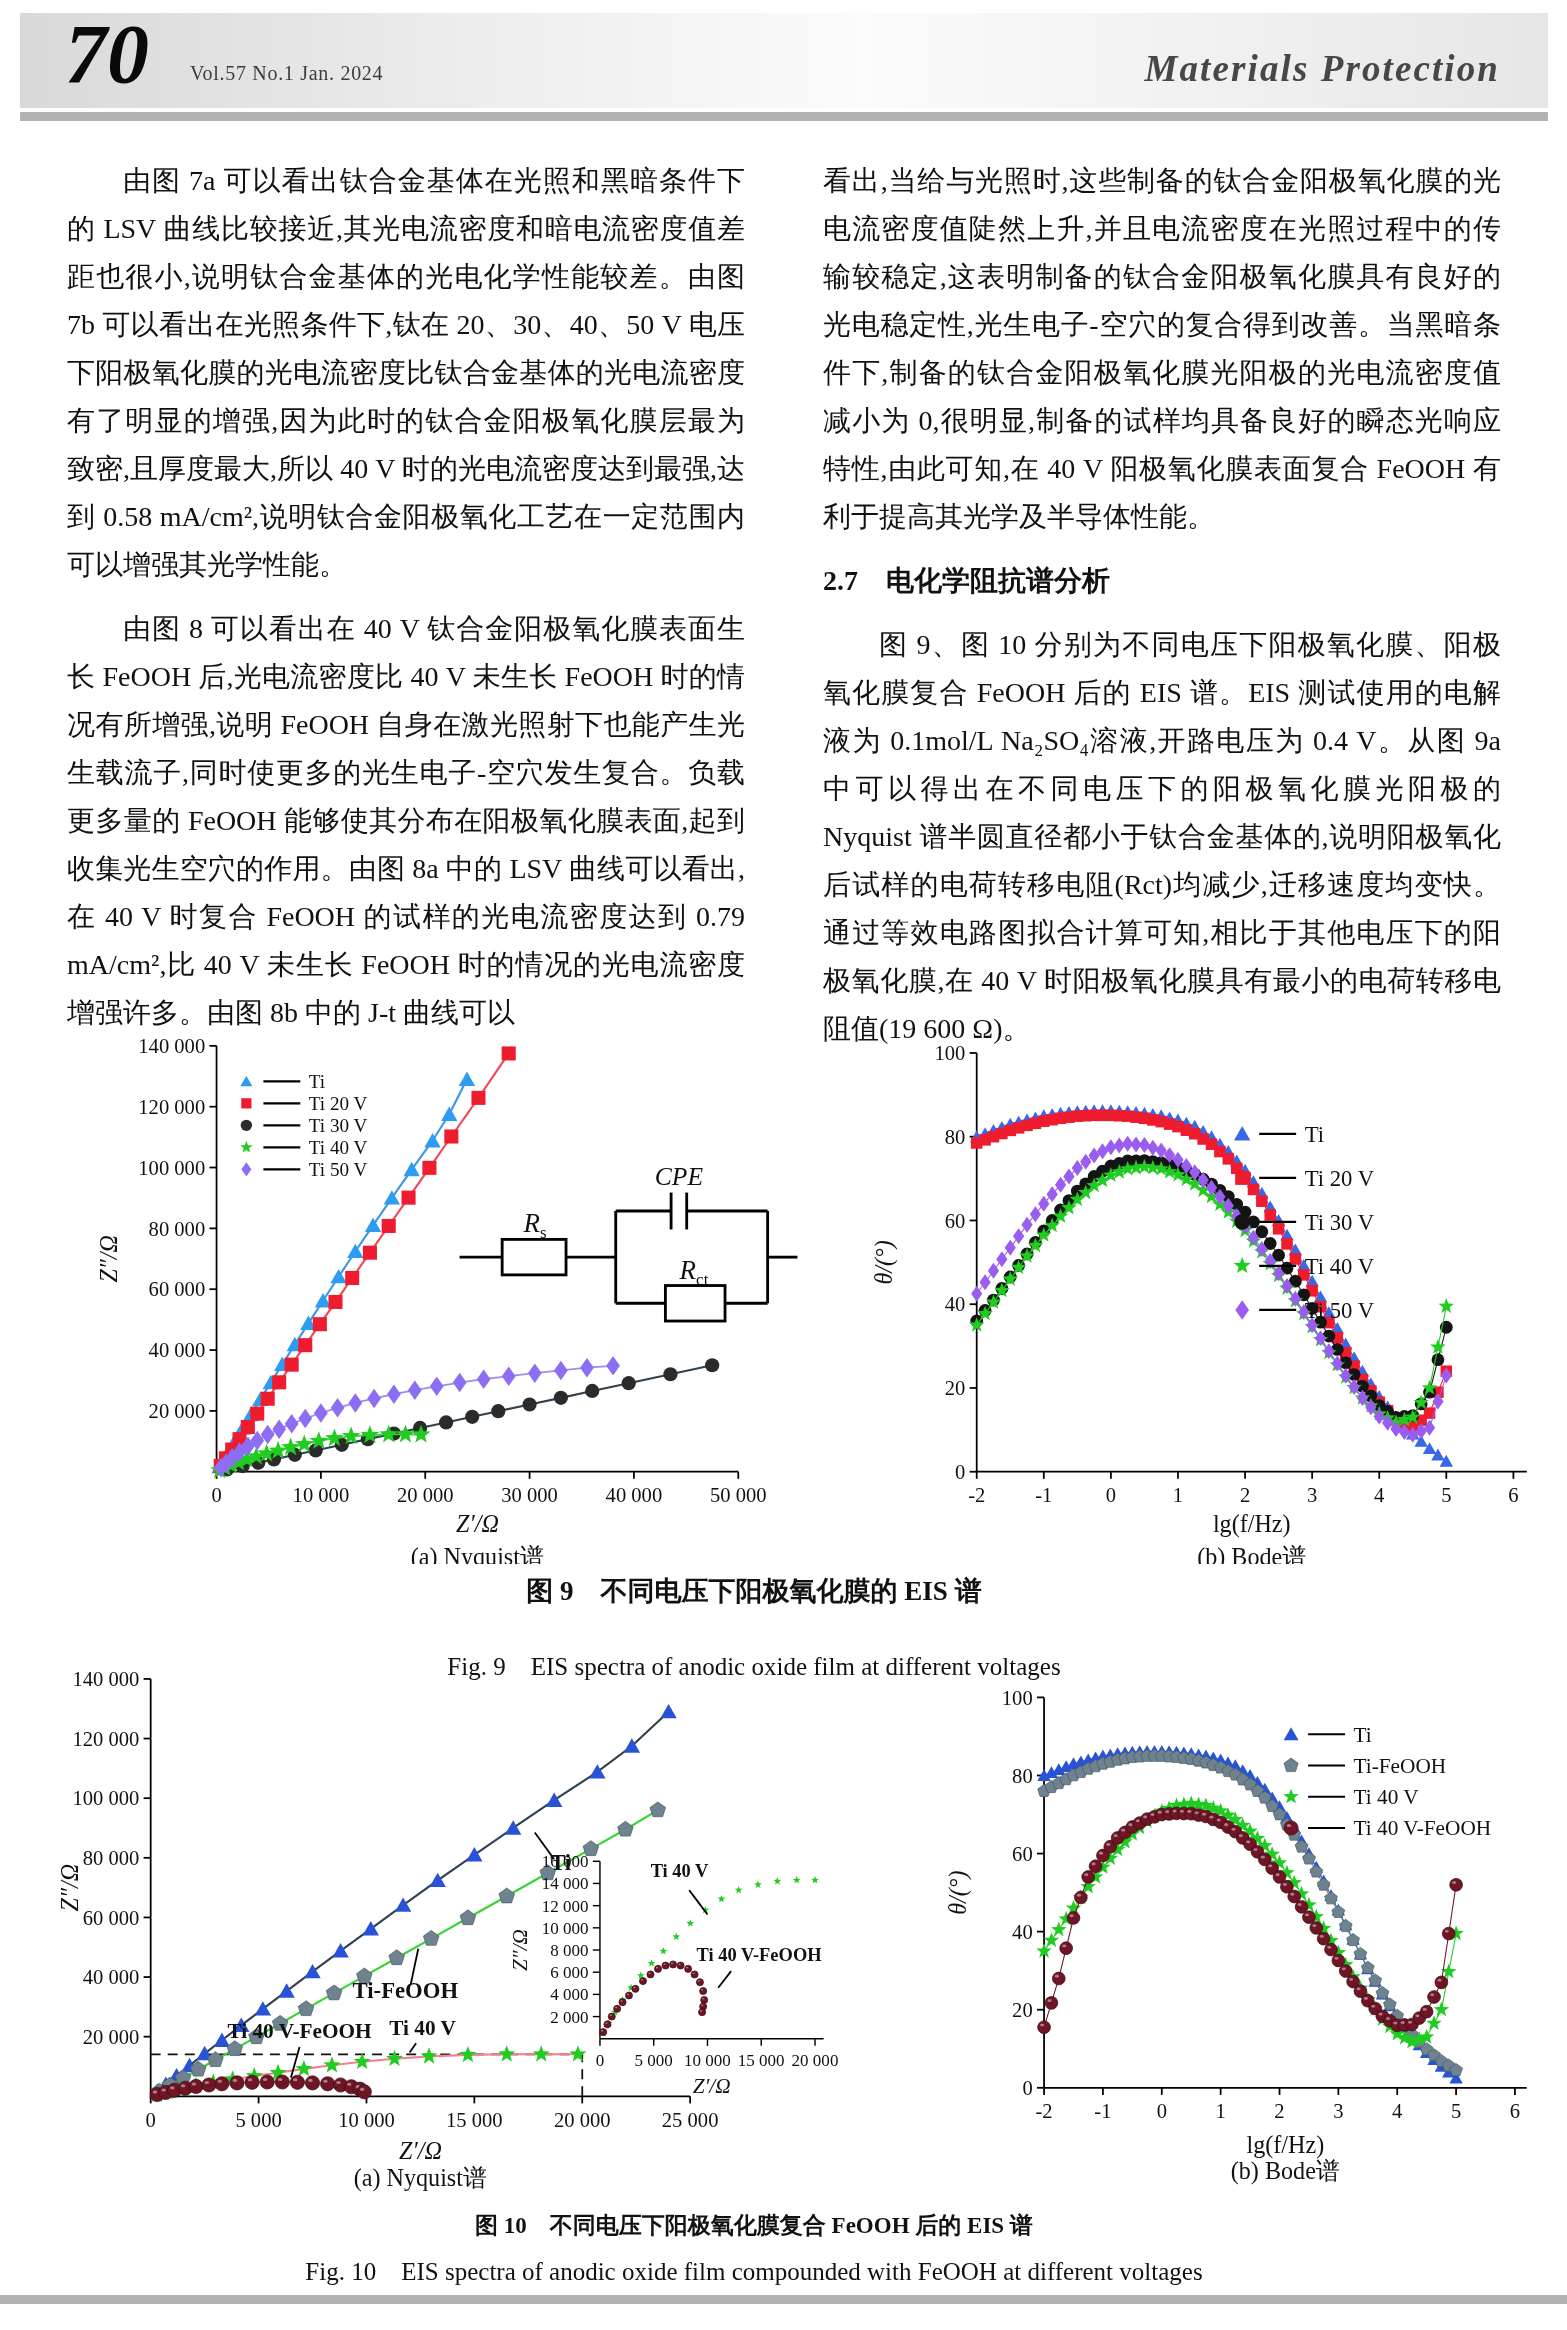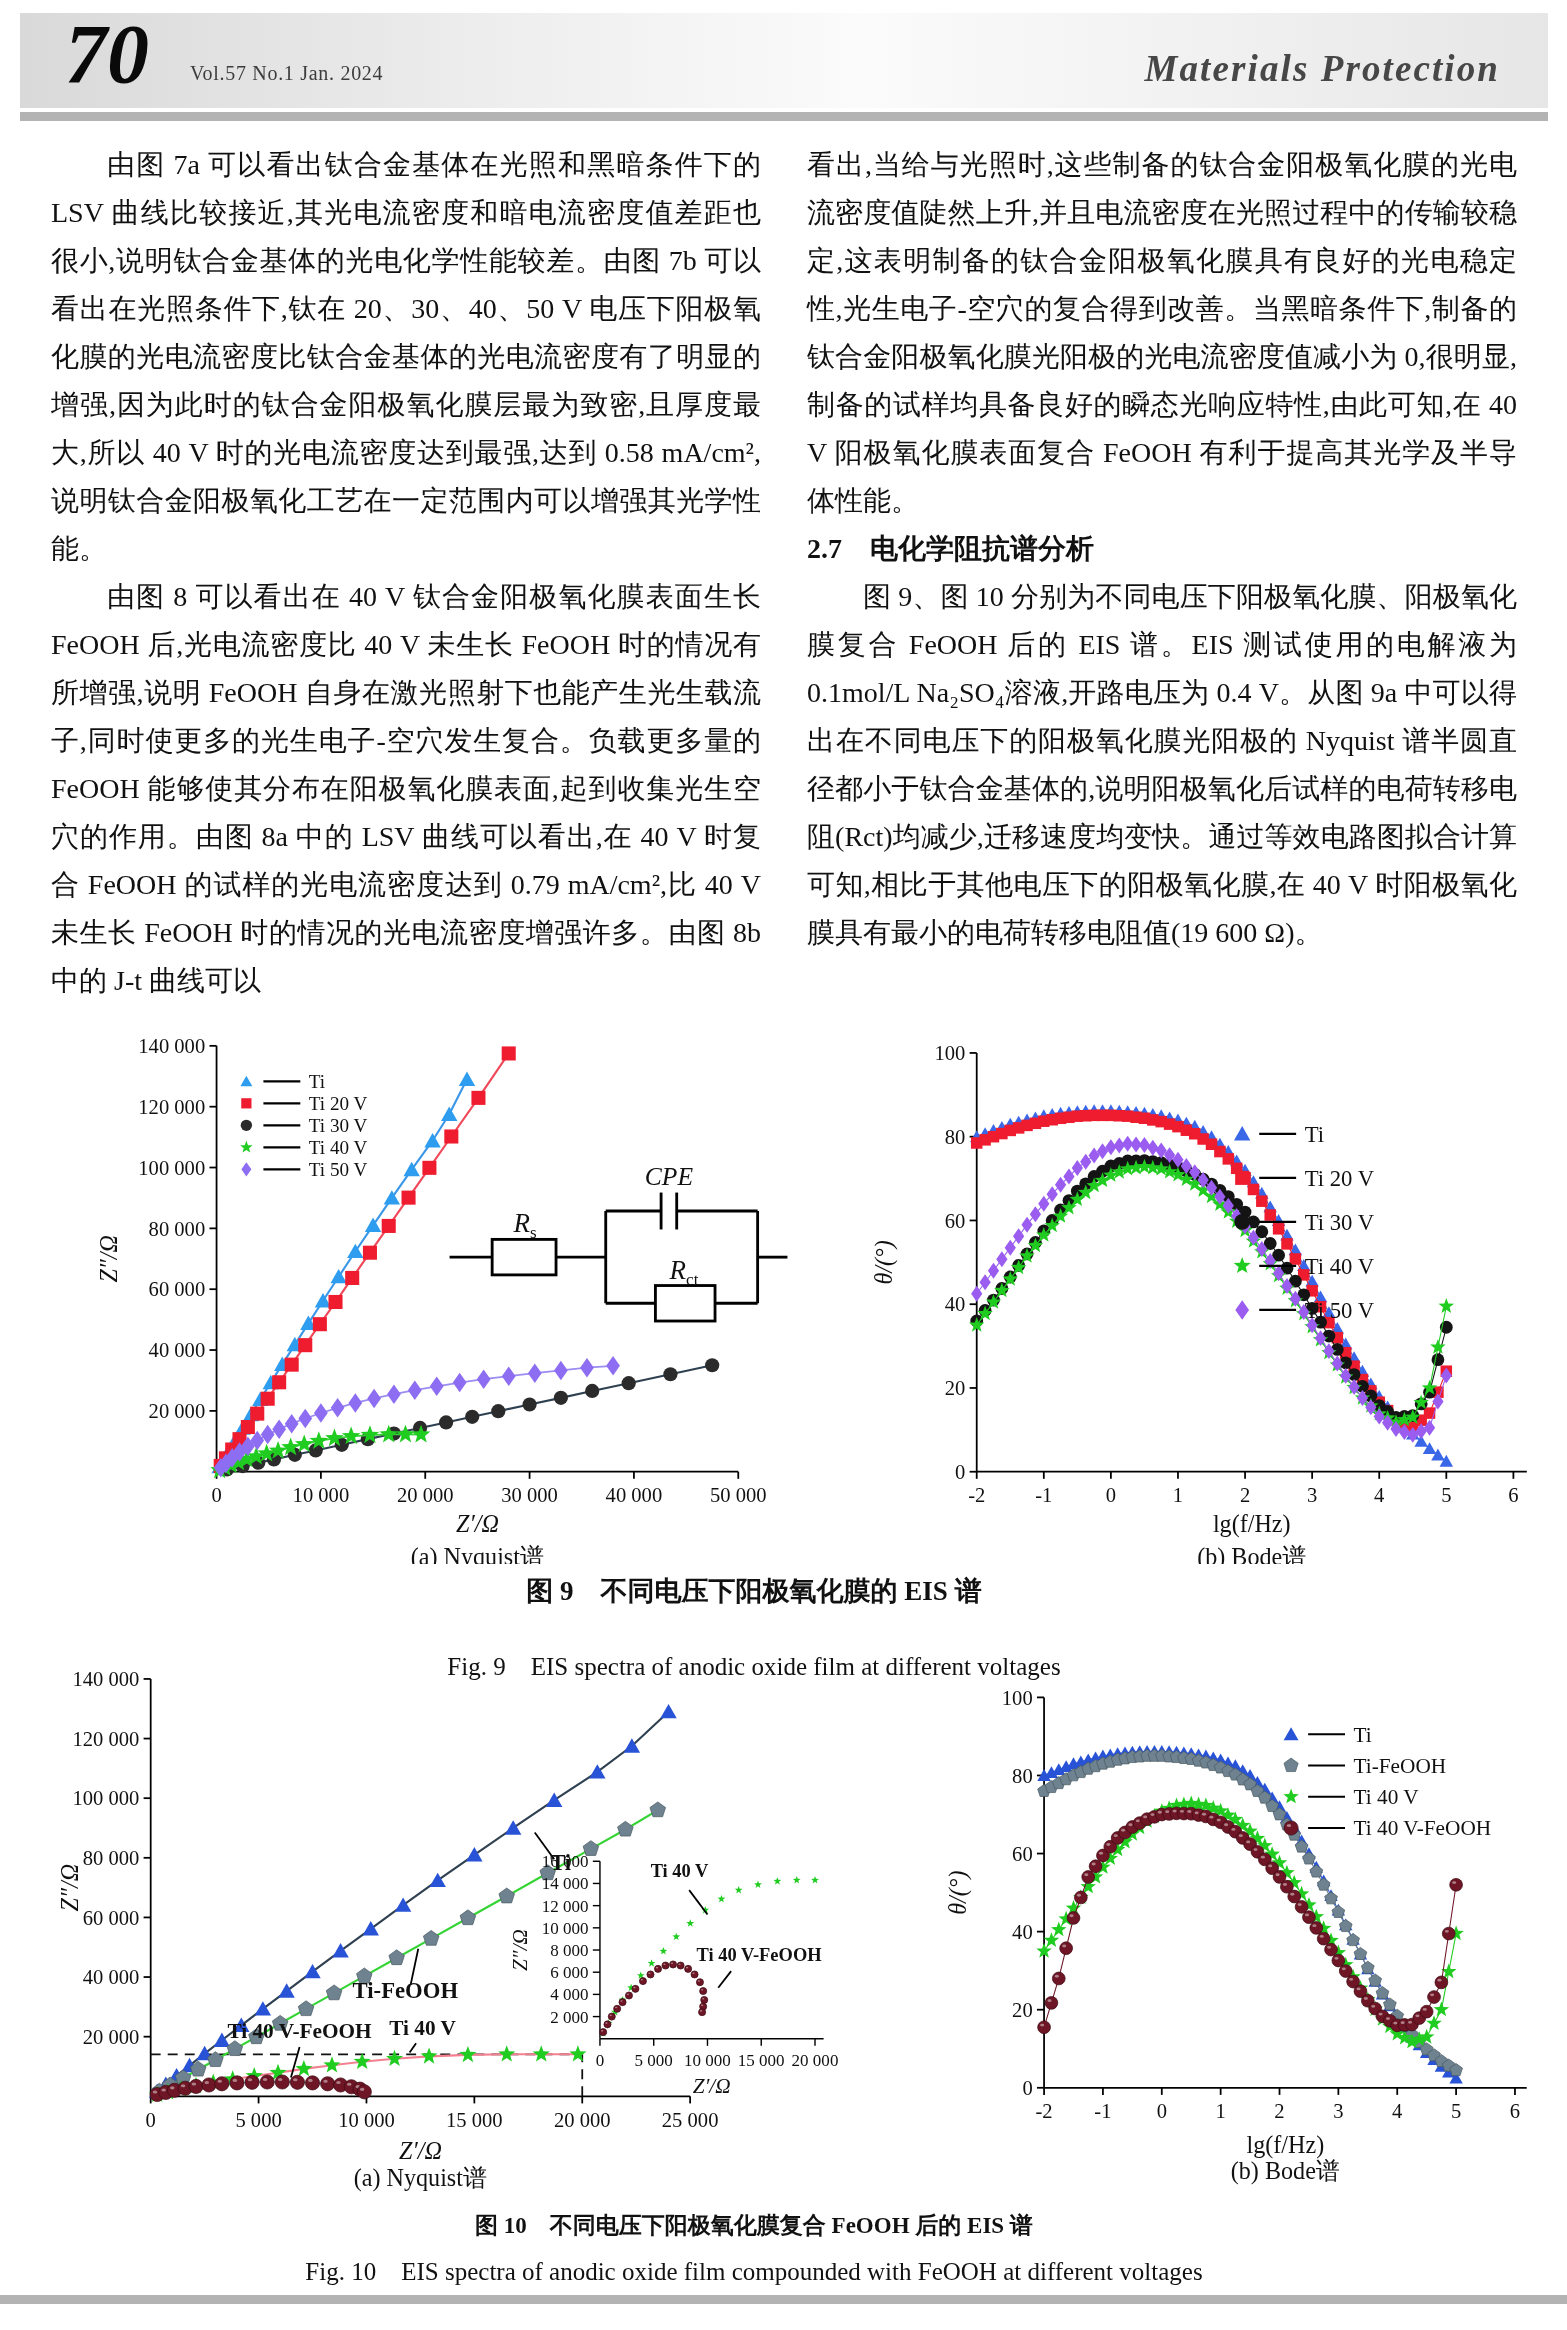--- a/index.html
+++ b/index.html
@@ -12,33 +12,33 @@
     color:#0a0a0a;line-height:1;}
   #issue-info{position:absolute;left:190px;top:62px;font-size:20px;color:#3c3c3c;letter-spacing:0.7px;}
   #journal-name{position:absolute;right:68px;top:47px;font-size:37px;font-style:italic;font-weight:bold;
     color:#474747;letter-spacing:2.1px;}
   #header-rule{position:absolute;left:20px;top:112px;width:1528px;height:9.2px;background:#b3b3b3;}
   #footer-rule{position:absolute;left:0px;top:2295px;width:1568px;height:9.2px;background:#b3b3b3;}
   
   .col{position:absolute;top:141px;width:710px;font-size:28px;line-height:48px;text-align:justify;}
   #col-left{left:51px;}
   #col-right{left:807px;}
-  .col p{margin:0;}
+  .col p{margin:16px;}
   .indent{text-indent:2em;}
   .sec-heading{font-weight:bold;margin:0;}
   
   .chart{position:absolute;}
   .chart svg{display:block;}
   svg text{font-family:"Liberation Serif","DejaVu Serif",serif;fill:#111;}
   .fig-caption{position:absolute;left:0;width:1508px;text-align:center;}
   #fig9-caption-cn{top:1573px;font-size:27px;font-weight:600;}
   #fig9-caption-en{top:1622px;font-size:25px;margin-top:28px;}
   #fig10-caption-cn{top:2210px;font-size:23px;font-weight:600;}
   #fig10-caption-en{top:2255px;font-size:25px;}
-  #circuit{position:absolute;left:402px;top:146px;width:341px;height:181px;}
+  #circuit{position:absolute;left:412px;top:146px;width:341px;height:181px;}
 </style>
 </head>
 <body>
 
 <div id="page">
 
   <div id="header-band"></div>
   <div id="page-number">70</div>
   <div id="issue-info">Vol.57 No.1 Jan. 2024</div>
   <div id="journal-name">Materials Protection</div>

